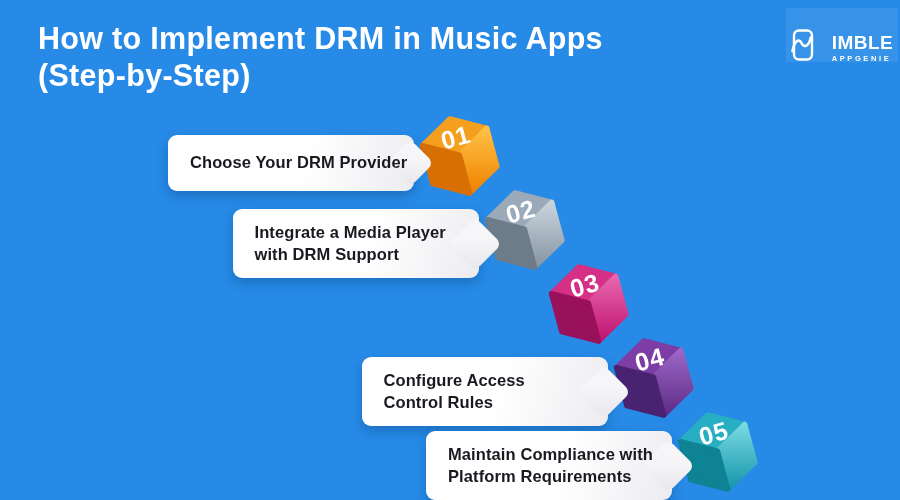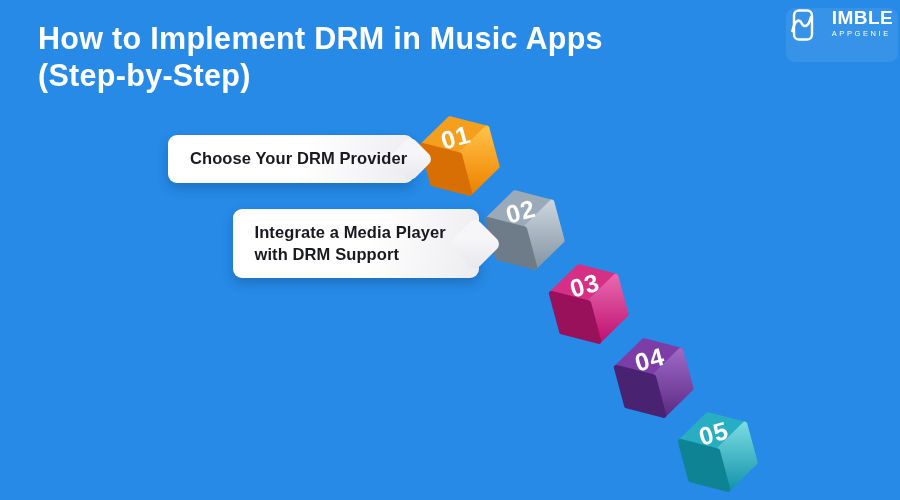--- a/index.html
+++ b/index.html
@@ -9,38 +9,38 @@
     font-family:"Liberation Sans","DejaVu Sans",sans-serif;
   }
   
   .title{
     position:absolute;left:38px;top:20px;margin:0;
     color:#ffffff;font-size:30.5px;line-height:1.22;font-weight:bold;
     letter-spacing:.3px;white-space:pre-line;
   }
   .logo{
     position:absolute;left:786px;top:8px;width:112px;height:54px;
-    background:rgba(255,255,255,.08);border-radius:9px;
-    display:flex;align-items:flex-start;justify-content:center;gap:17px;
+    background:rgba(255,255,255,.08);border-radius:0;
+    display:flex;align-items:flex-end;justify-content:center;gap:17px;
   }
   .logo-icon{flex:0 0 auto;}
   .logo-text{display:flex;flex-direction:column;line-height:1;}
   .logo-main{color:#fff;font-weight:bold;font-size:19px;letter-spacing:.5px;}
-  .logo-sub{color:#fff;font-size:7.5px;font-weight:normal;letter-spacing:2.6px;margin-top:3px;}
+  .logo-sub{color:#fff;font-size:7.5px;font-weight:bold;letter-spacing:2.6px;margin-top:3px;}
   
   .step{position:absolute;width:360px;height:110px;}
   .cube{position:absolute;left:240px;top:-30px;width:104px;height:104px;z-index:1;}
   .card{
     position:absolute;left:0;top:0;z-index:2;width:246px;height:69px;
     background:linear-gradient(105deg,#ffffff 55%,#ececf0 100%);
     border-radius:9px;
     box-shadow:0 5px 11px rgba(8,45,95,.28);
     display:flex;align-items:center;
   }
-  .card.single{height:48px;text-align:right;}
+  .card.single{height:56px;text-align:right;}
   .card::after{
     content:'';position:absolute;right:-15px;top:50%;
     width:38px;height:38px;transform:translateY(-50%) rotate(45deg);
     background:linear-gradient(135deg,#f6f6f8 40%,#e7e7ec 100%);
     border-radius:7px;
   }
   .card.single::after{width:33px;height:33px;right:-13px;}
   .label{
     position:relative;z-index:3;margin:0 0 0 22px;
     color:#191920;font-size:16.5px;font-weight:bold;line-height:1.28;
@@ -138,33 +138,41 @@
         <stop offset="1" stop-color="#5D2B85"></stop>
       </linearGradient>
     </defs>
     <g stroke-linejoin="round">
       <polygon points="13.9,39 40.2,13.3 75.7,22.4 49.5,48.1" fill="#7C3DA6" stroke="#7C3DA6" stroke-width="5"></polygon>
       <polygon points="75.7,22.4 85.6,59.1 59.3,84.8 49.5,48.1" fill="url(#cg3)" stroke="url(#cg3)" stroke-width="5"></polygon>
       <polygon points="13.9,39 49.5,48.1 59.3,84.8 23.8,75.7" fill="#4A2272" stroke="#4A2272" stroke-width="5"></polygon>
       <text class="cube-number" x="46" y="39.5" text-anchor="middle" transform="rotate(-15 46 31)">04</text>
     </g>
   </svg></div>
+      <div class="card">
+        <p class="label">Configure Access
+Control Rules</p>
+      </div>
     </div>
       <div class="step" style="left: 426px; top: 431px;">
       <div class="cube">
   <svg width="104" height="104" viewBox="0 0 100 100">
     <defs>
       <linearGradient id="cg4" x1="0" y1="0" x2="0" y2="1">
         <stop offset="0" stop-color="#78D9E1"></stop>
         <stop offset="1" stop-color="#1495AA"></stop>
       </linearGradient>
     </defs>
     <g stroke-linejoin="round">
       <polygon points="13.9,39 40.2,13.3 75.7,22.4 49.5,48.1" fill="#28AEC2" stroke="#28AEC2" stroke-width="5"></polygon>
       <polygon points="75.7,22.4 85.6,59.1 59.3,84.8 49.5,48.1" fill="url(#cg4)" stroke="url(#cg4)" stroke-width="5"></polygon>
       <polygon points="13.9,39 49.5,48.1 59.3,84.8 23.8,75.7" fill="#0E8394" stroke="#0E8394" stroke-width="5"></polygon>
       <text class="cube-number" x="46" y="39.5" text-anchor="middle" transform="rotate(-15 46 31)">05</text>
     </g>
   </svg></div>
+      <div class="card">
+        <p class="label">Maintain Compliance with
+Platform Requirements</p>
+      </div>
     </div>
     </div>
 
 </div>
 
 </body></html>

